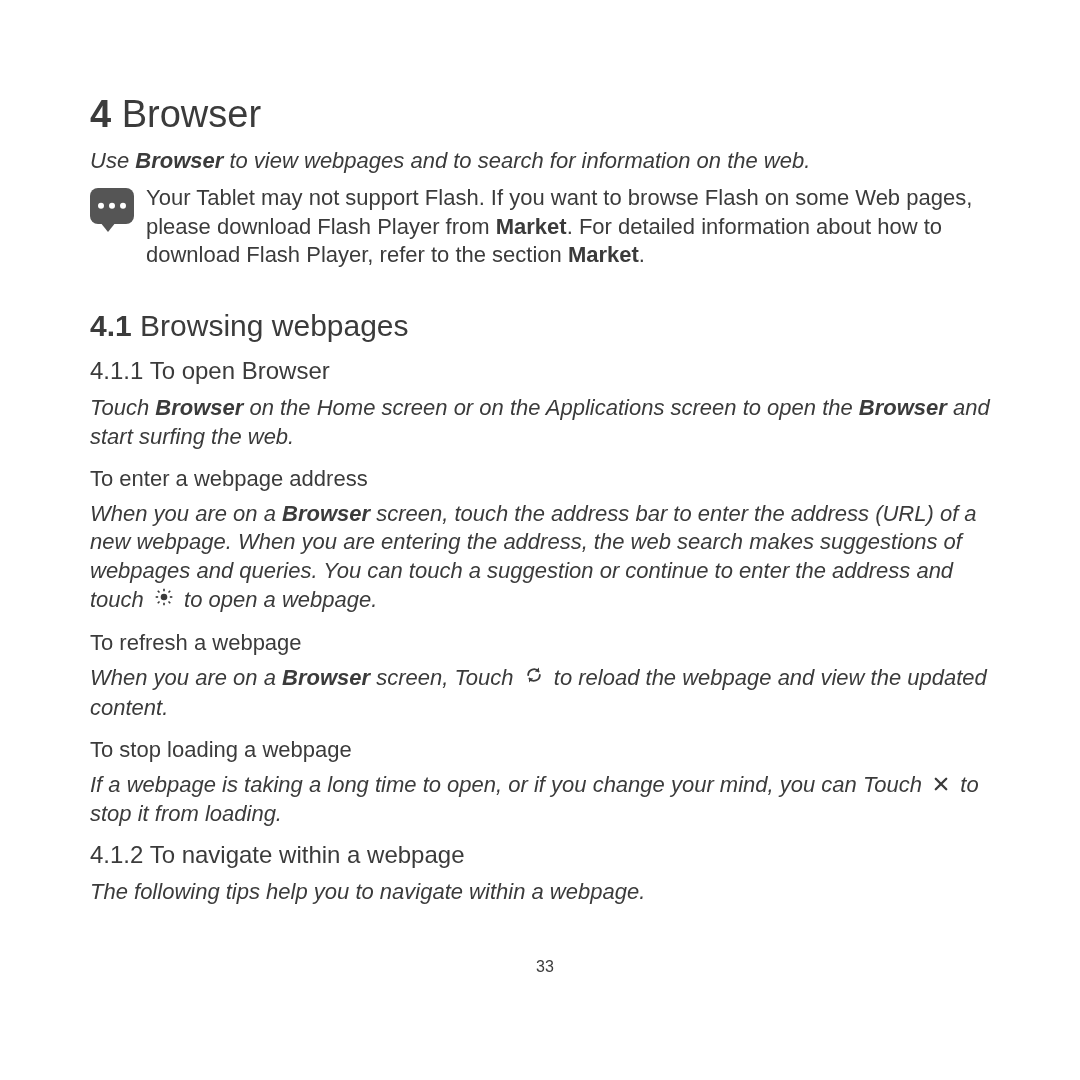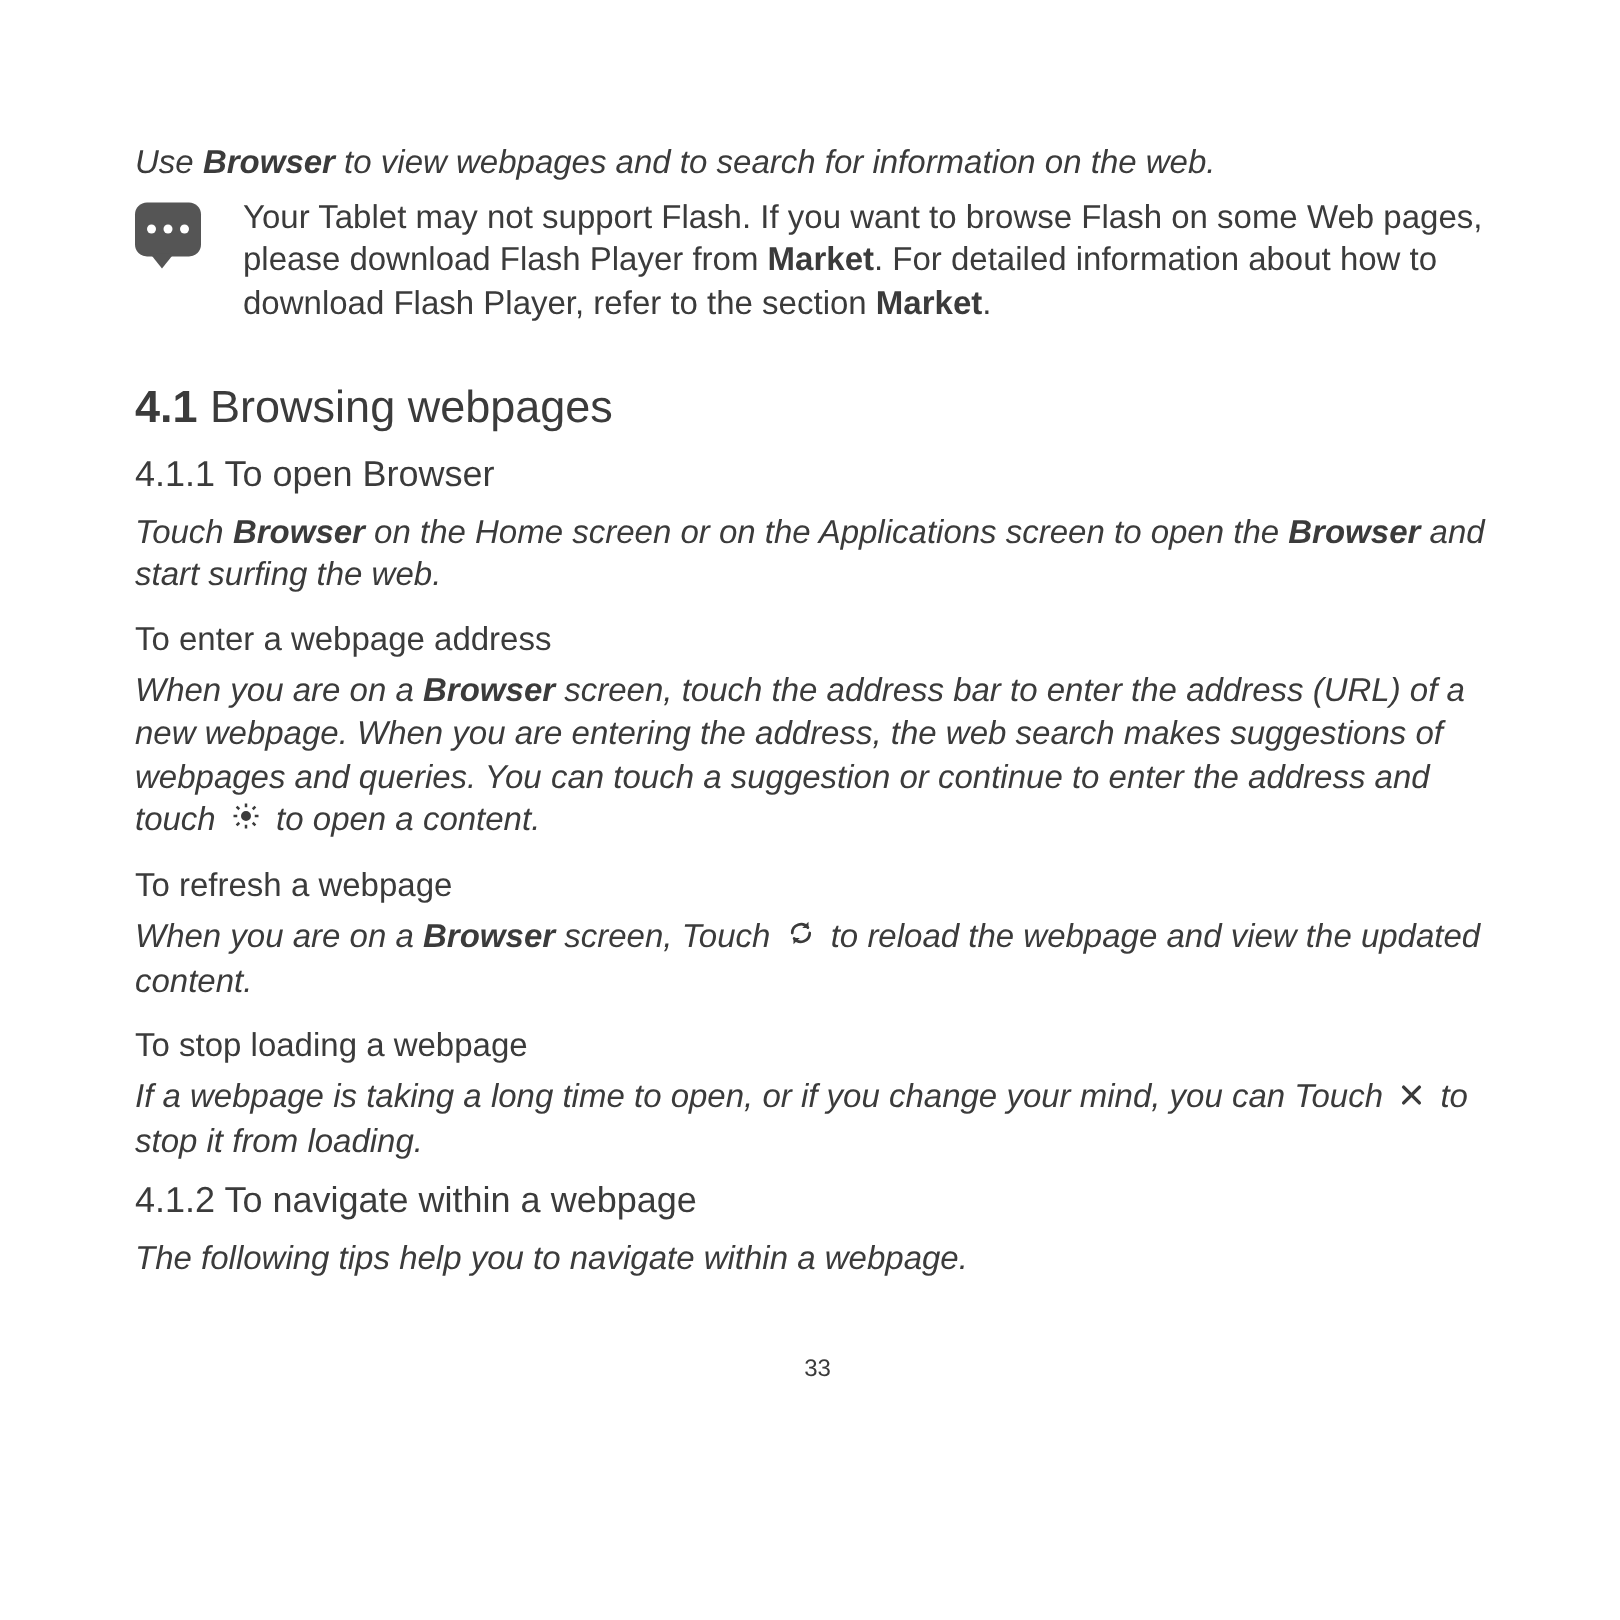--- a/index.html
+++ b/index.html
@@ -38,21 +38,21 @@
   .h4 {
     font-size: 22px;
     font-weight: 400;
     margin: 14px 0 6px 0;
   }
   p { margin: 4px 0 8px 0; font-style: italic; }
   .bold { font-weight: 700; }
   .note-row {
     display: flex;
     align-items: flex-start;
-    gap: 28px;
+    gap: 12px;
     margin-top: 6px;
   }
   .note-icon {
     flex: 0 0 auto;
     width: 44px;
     height: 36px;
     border-radius: 8px;
     background: #555555;
     position: relative;
     margin-top: 4px;
@@ -97,20 +97,24 @@
     text-align: center;
     font-size: 16px;
     margin-top: 50px;
   }
 </style>
 </head>
 <body>
 
 <div class="page">
 
+  <div class="h1">
+    <span class="num">4</span>
+    <span>Browser</span>
+  </div>
 
   <p>
     <span>Use </span><span class="bold">Browser</span><span> to view webpages and to search for information on the web.</span>
   </p>
 
   <div class="note-row">
     <div class="note-icon">
       <div class="dots">
           <span></span>
           <span></span>
@@ -147,21 +151,21 @@
             <line x1="12" y1="19" x2="12" y2="22"></line>
             <line x1="2" y1="12" x2="5" y2="12"></line>
             <line x1="19" y1="12" x2="22" y2="12"></line>
             <line x1="4.5" y1="4.5" x2="6.6" y2="6.6"></line>
             <line x1="17.4" y1="17.4" x2="19.5" y2="19.5"></line>
             <line x1="4.5" y1="19.5" x2="6.6" y2="17.4"></line>
             <line x1="17.4" y1="6.6" x2="19.5" y2="4.5"></line>
           </g>
         </svg>
     </span>
-    <span> to open a content.</span>
+    <span> to open a webpage.</span>
   </p>
 
   <div class="h4">To refresh a webpage</div>
   <p>
     <span>When you are on a </span><span class="bold">Browser</span><span> screen, Touch </span>
     <span class="inline-icon">
       <svg width="20" height="22" viewBox="0 0 24 24">
           <g fill="none" stroke="#3b3b3b" stroke-width="2.2" stroke-linecap="round">
             <path d="M5 12a7 7 0 0 1 12.5-4.3"></path>
             <path d="M19 12a7 7 0 0 1-12.5 4.3"></path>

